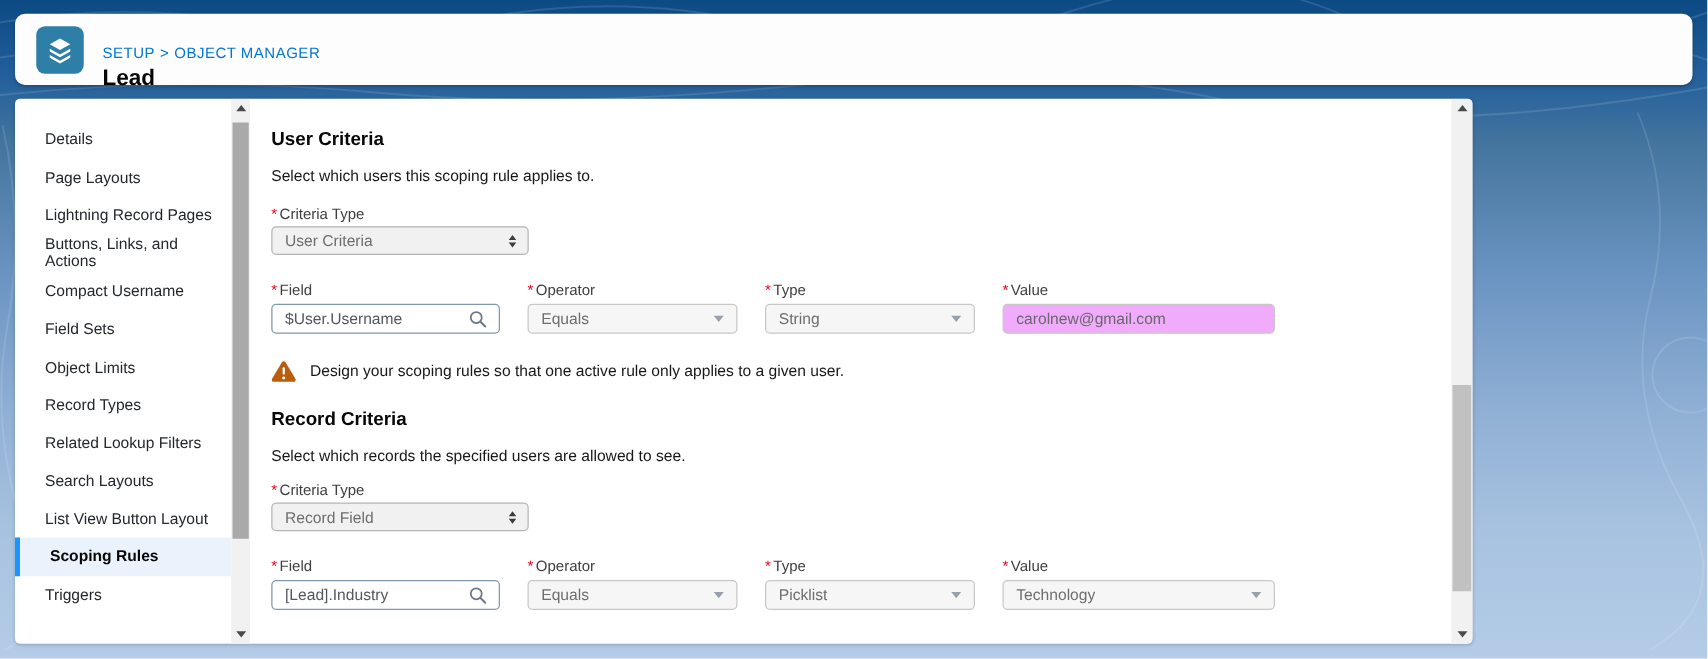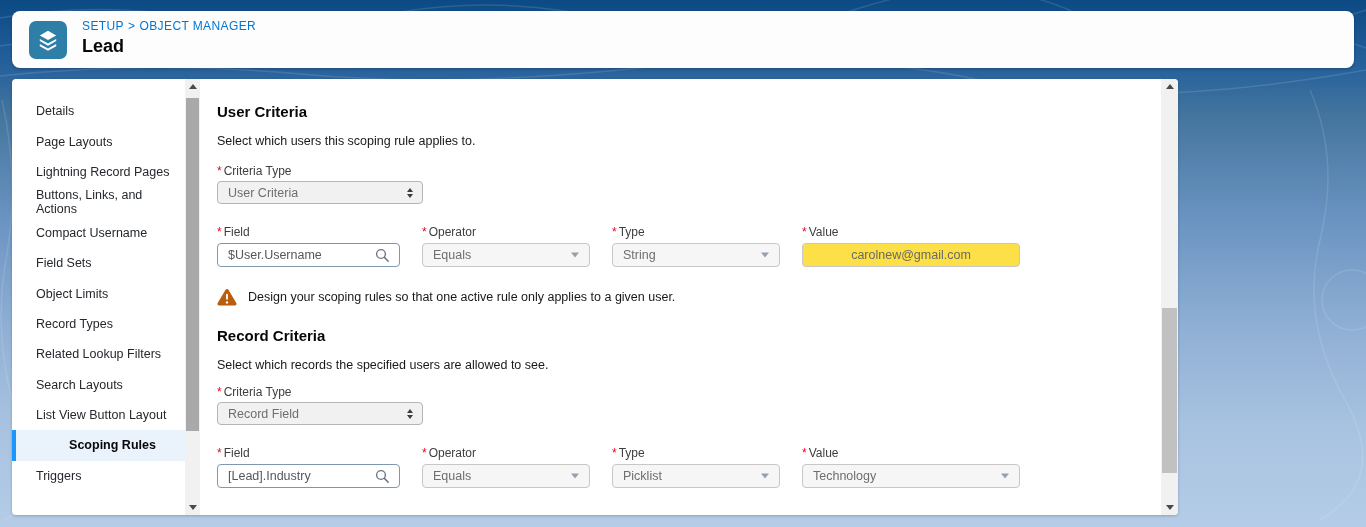--- a/index.html
+++ b/index.html
@@ -6,34 +6,34 @@
   body{font-family:"Liberation Sans",sans-serif;}
   .page{position:relative;width:1366px;height:527px;overflow:hidden;
         background:linear-gradient(180deg,#0c4a84 0%,#24609c 12%,#44759e 22%,#6b94c2 42%,#8fafd4 62%,#a7c2e0 80%,#b4cce7 100%);}
   .bg-pattern{position:absolute;left:0;top:0;pointer-events:none;}
 
   
   .header-card{position:absolute;left:12px;top:11px;width:1342px;height:57px;background:#fdfdfd;
                border-radius:8px;box-shadow:0 1px 3px rgba(0,0,0,.25);}
   .obj-icon{position:absolute;left:17px;top:10px;width:38px;height:38px;border-radius:7px;background:#2d7fa7;
             display:flex;align-items:center;justify-content:center;}
-  .hdr-text{position:absolute;left:70px;top:8px;}
+  .hdr-text{position:absolute;left:70px;top:24px;}
   .breadcrumb{font-size:12px;letter-spacing:.4px;color:#0176d3;}
   .breadcrumb a{color:#0176d3;text-decoration:none;cursor:pointer;}
   .bc-sep{margin:0 4px;color:#0176d3;}
   .page-title{font-size:18px;font-weight:700;color:#080707;margin-top:3px;}
 
   
   .content-card{position:absolute;left:12px;top:79px;width:1166px;height:436px;background:#fff;
                 border-radius:4px;display:flex;overflow:hidden;box-shadow:0 1px 3px rgba(0,0,0,.2);}
 
   
   .sidebar{width:173px;padding-top:17px;box-sizing:border-box;flex:none;}
   .nav-item{height:30.4px;display:flex;align-items:center;padding-left:24px;font-size:12.5px;color:#24282d;cursor:pointer;}
-  .nav-item.active{background:#eaf2fc;border-left:4px solid #1b96ff;font-weight:700;color:#080707;justify-content:center;}
+  .nav-item.active{background:#eaf2fc;border-left:4px solid #1b96ff;font-weight:700;color:#080707;}
 
   
   .scrollbar{flex:none;background:#f1f1f1;display:flex;flex-direction:column;position:relative;}
   .sb-side{width:15px;}
   .sb-main{width:17px;}
   .sb-arrow{height:15px;flex:none;display:flex;align-items:center;justify-content:center;cursor:pointer;}
   .tri-up{width:0;height:0;border-left:4px solid transparent;border-right:4px solid transparent;border-bottom:5px solid #4a4a4a;}
   .tri-down{width:0;height:0;border-left:4px solid transparent;border-right:4px solid transparent;border-top:5px solid #4a4a4a;}
   .sb-track{flex:1;position:relative;}
   .sb-thumb{position:absolute;left:1px;right:1px;cursor:pointer;}
@@ -59,21 +59,21 @@
   .fields-row{margin-top:21px;display:grid;grid-template-columns:183px 168px 168px 218px;column-gap:22px;}
   .ctrl{margin-top:4px;height:24px;box-sizing:border-box;border-radius:4px;display:flex;align-items:center;position:relative;}
   .ctrl .val{font-size:12.5px;white-space:nowrap;overflow:hidden;}
   .lookup{border:1px solid #7f98ad;background:#fff;padding:0 30px 0 10px;cursor:text;}
   .lookup .val{color:#54575c;}
   .search-ic{position:absolute;right:9px;top:4px;}
   .dd{border:1px solid #c9c7c5;background:#f6f6f6;padding:0 24px 0 10px;cursor:default;}
   .dd .val{color:#6e6e6e;}
   .caret{position:absolute;right:10px;top:50%;transform:translateY(-50%);width:0;height:0;
          border-left:4.5px solid transparent;border-right:4.5px solid transparent;border-top:5px solid #97a1ad;}
-  .txt{border:1px solid #c9c7c5;background:#fde047;padding:0 10px;cursor:text;justify-content:center;}
+  .txt{border:1px solid #c9c7c5;background:#f0abfc;padding:0 10px;cursor:text;}
   .txt .val{color:#696969;}
 
   .warning{margin-top:21px;display:flex;align-items:center;gap:11px;}
   .warning .wtext{font-size:12.5px;color:#181818;}
   .h2-second{margin-top:22px;}
 </style>
 </head>
 <body>
 
 <div class="page">

